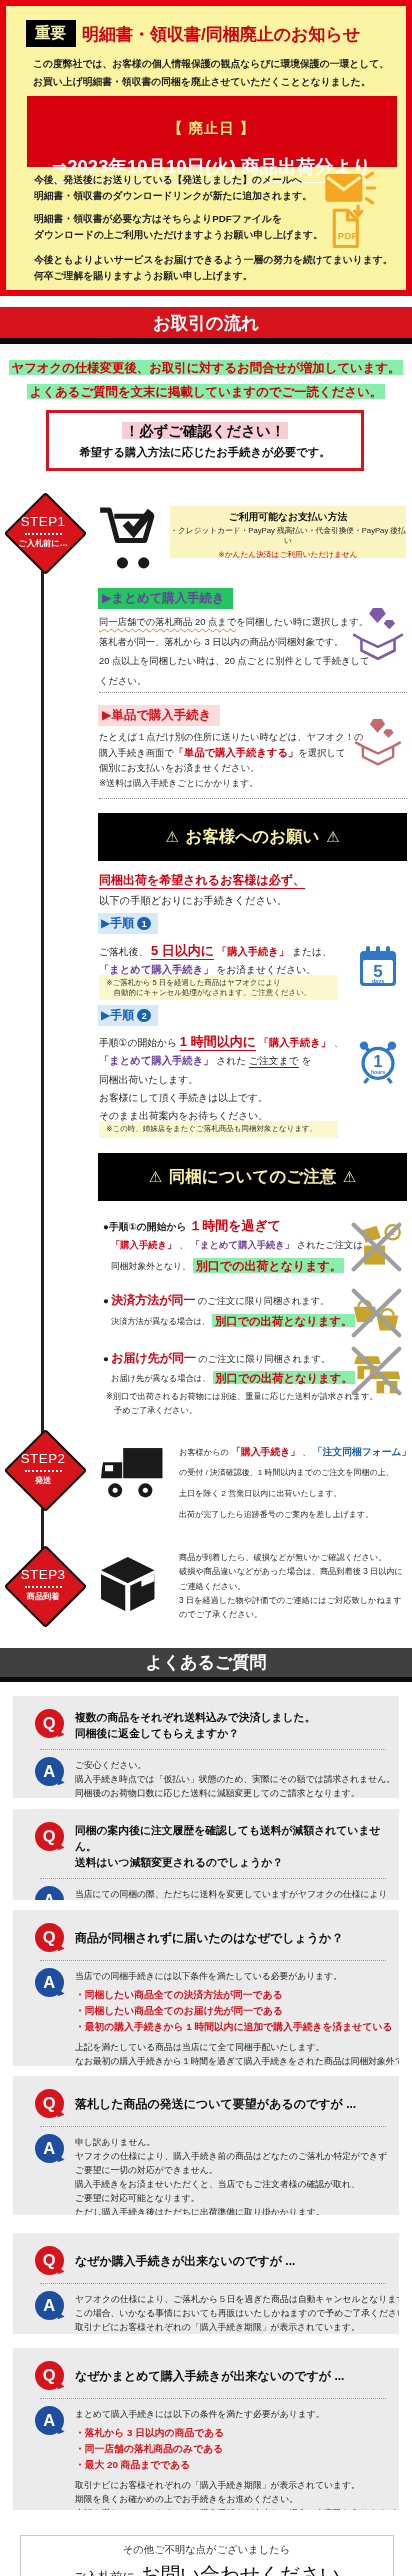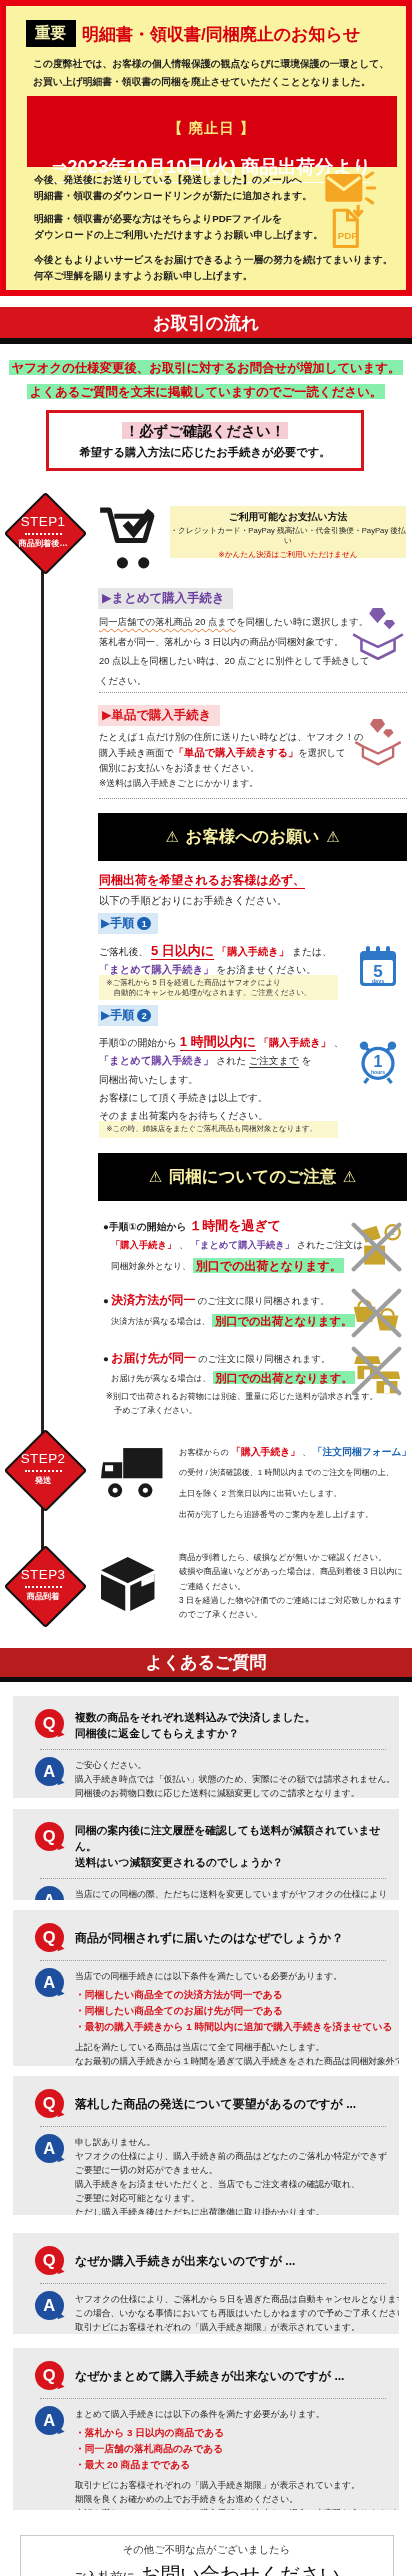--- a/index.html
+++ b/index.html
@@ -24,42 +24,42 @@
   .imp-badge{position:absolute;left:19.6px;top:14px;width:50px;height:27px;background:#000;color:#f2eead;font-size:15.5px;font-weight:bold;display:flex;align-items:center;justify-content:center}
   .abolition{position:absolute;left:20.6px;top:90px;width:370px;height:71px;background:#d7000f;text-align:center;box-sizing:border-box;padding-top:23px}
   .abolition .lab{color:#f6e87e;font-size:14.4px;font-weight:bold;letter-spacing:1px}
   .abolition .date{display:inline-block;color:#fff;font-size:18.5px;font-weight:bold;margin-top:7.2px}
 
   
   .red-band{position:absolute;left:0;top:307px;width:412px;height:31px;background:#d7131b;color:#fff;font-size:17.5px;font-weight:bold;display:flex;align-items:center;justify-content:center}
   .band-strip{position:absolute;left:0;top:338px;width:412px;height:5.7px;background:#0c0c0c}
   .black-band{position:absolute;left:98px;width:309px;height:48px;background:#000;color:#f6eea2;display:flex;align-items:center;justify-content:center;font-size:16.5px;font-weight:bold}
   .black-band .warn{font-size:15px;margin:0 6.7px;font-weight:normal}
-  .blue-band{position:absolute;left:0;top:1648px;width:412px;height:29px;background:#b91c1c;color:#fff;font-size:17px;font-weight:bold;display:flex;align-items:center;justify-content:center}
+  .blue-band{position:absolute;left:0;top:1648px;width:412px;height:29px;background:#404040;color:#fff;font-size:17px;font-weight:bold;display:flex;align-items:center;justify-content:center}
   .blue-strip{position:absolute;left:0;top:1677px;width:412px;height:5.2px;background:#0c0c0c}
 
   .confirm-box{position:absolute;left:46px;top:410px;width:318px;height:61px;background:#fff;border:3.1px solid #d7131b;box-sizing:border-box;display:flex;flex-direction:column;align-items:center;justify-content:center;gap:4.1px}
   .confirm-box .t1{font-size:14.4px;font-weight:bold;color:#111}
   .confirm-box .t2{font-size:11.3px;font-weight:bold;color:#111}
 
   
   .timeline{position:absolute;left:41px;top:567px;width:2.6px;height:984px;background:#2a1e1c}
   .pin{position:absolute;left:4.6px;width:77px;height:77px;z-index:2}
   .pin .sq{position:absolute;left:11.3px;top:11.3px;width:55px;height:55px;background:#d7131b;border:2.6px solid #101010;transform:rotate(45deg);border-radius:3.1px}
   .pin .txt{position:absolute;inset:0;display:flex;flex-direction:column;align-items:center;justify-content:center;color:#fff;z-index:1}
   .pin .lbl{font-size:13.4px;letter-spacing:0.5px}
   .pin .pdots{width:37px;border-top:2.1px dotted #fff;margin:3.6px 0}
   .pin .sub{font-size:8.2px;font-weight:bold}
 
   .pay-box{position:absolute;left:170px;top:506px;width:236px;height:52px;background:#faf5c0;box-sizing:border-box;text-align:center;padding-top:5.2px}
   .pay-box .pt{font-size:9.8px;font-weight:bold;color:#111}
   .pay-box .pm{font-size:7.7px;color:#222;margin-top:2px}
   .pay-box .pn{font-size:7.7px;color:#d7000f;margin-top:4.1px}
 
-  .h-bulk{position:absolute;left:98px;top:588px;background:#e5e5e5;color:#6b3fa0;font-size:12.4px;font-weight:bold;padding:1.5px 8.2px 2.1px 4.1px;white-space:nowrap}
+  .h-bulk{position:absolute;left:98px;top:588px;background:#22c55e;color:#6b3fa0;font-size:12.4px;font-weight:bold;padding:1.5px 8.2px 2.1px 4.1px;white-space:nowrap}
   .h-single{position:absolute;left:98px;top:705px;background:#fadcdc;color:#d7131b;font-size:12.4px;font-weight:bold;padding:1.5px 8.2px 2.1px 4.1px;white-space:nowrap}
   .dotsep{position:absolute;left:99px;width:308px;border-top:1.5px dotted #8f8f8f}
 
   .note-box{position:absolute;background:#fbf7cf;box-sizing:border-box;padding:3.1px 7.2px;color:#333}
   .note-box div{font-size:7.5px;line-height:10.3px;white-space:nowrap}
 
   .badge-proc{position:absolute;left:98px;display:flex;align-items:center;gap:3.1px;background:#d7e8f7;padding:2.1px 7.2px 2.1px 3.1px}
   .badge-proc .bp{color:#1b62b5;font-size:12px;font-weight:bold;white-space:nowrap}
   .numc{display:inline-flex;width:13.4px;height:13.4px;border-radius:50%;background:#1b62b5;color:#fff;font-size:8.8px;font-weight:bold;align-items:center;justify-content:center}
 
@@ -134,21 +134,21 @@
     <div class="t2">希望する購入方法に応じたお手続きが必要です。</div>
   </div>
 
   <div class="timeline"></div>
 
   <div class="pin" style="top:493px">
     <div class="sq"></div>
     <div class="txt">
         <span class="lbl">STEP1</span>
         <span class="pdots"></span>
-        <span class="sub">商品到着後…</span>
+        <span class="sub">ご入札前に…</span>
       </div>
   </div>
 
   <svg class="abs" style="left:97px;top:502px" width="61" height="72" viewBox="0 0 120 142">
     <path d="M6 16h18l16 60h54l14-48H34" fill="none" stroke="#1a1a1a" stroke-width="10" stroke-linejoin="round"></path>
     <circle cx="50" cy="120" r="11" fill="#1a1a1a"></circle>
       <circle cx="92" cy="120" r="11" fill="#1a1a1a"></circle>
     <path d="M56 42l16 18 34-42" fill="none" stroke="#1a1a1a" stroke-width="15"></path>
   </svg>
 

